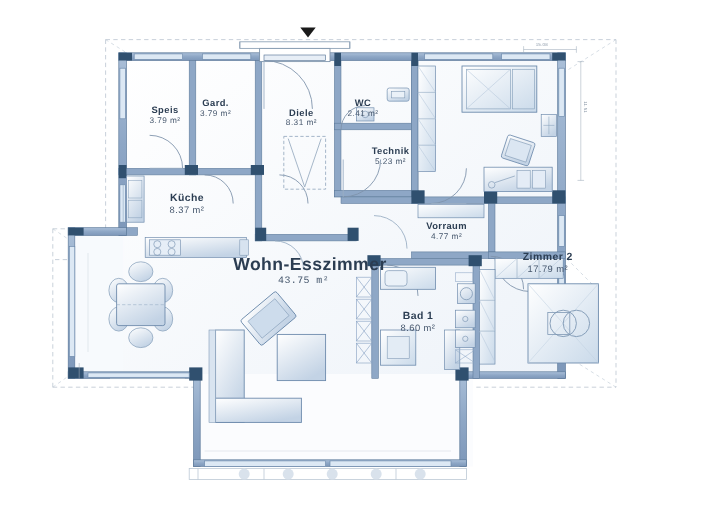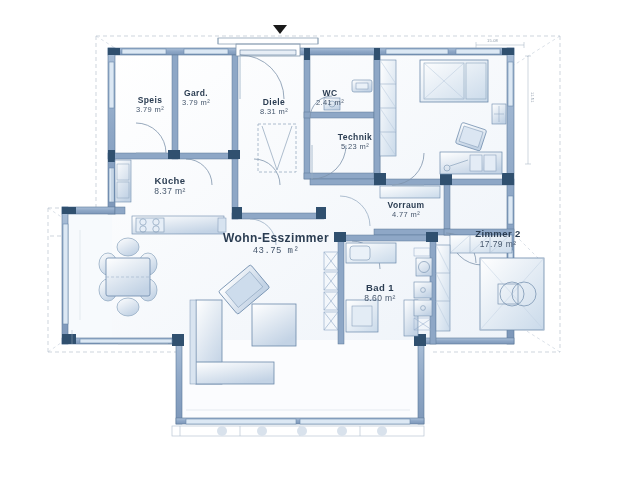--- a/index.html
+++ b/index.html
@@ -6,21 +6,21 @@
   body{width:640px;height:480px;overflow:hidden;
        font-family:"Liberation Sans","DejaVu Sans",sans-serif;}
   #stage{position:relative;width:640px;height:480px;background:#ffffff;}
   svg#plan{position:absolute;left:0;top:0;width:640px;height:480px;display:block;}
   .lbl{position:absolute;text-align:center;color:#2b3d52;pointer-events:none;
        line-height:1.15;letter-spacing:.4px;}
   .lbl .nm{font-size:9.5px;font-weight:700;display:block;white-space:nowrap;}
   .lbl .ar{font-size:8.5px;font-weight:400;display:block;white-space:nowrap;color:#45566c;}
   .lbl.sm .nm{font-size:8.5px;}
   .lbl.sm .ar{font-size:7.5px;}
-  .lbl.big .nm{font-size:12px;}
+  .lbl.big .nm{font-size:16px;}
   .lbl.big .ar{font-size:9px;font-family:Liberation Mono, monospace;}
   .dim{position:absolute;font-size:4px;color:#8b99a8;white-space:nowrap;letter-spacing:.2px;}
   .dimv{transform-origin:left top;transform:rotate(90deg);}
 </style>
 </head>
 <body>
 
 <div id="stage">
 
 <svg id="plan" viewBox="0 0 640 480">

